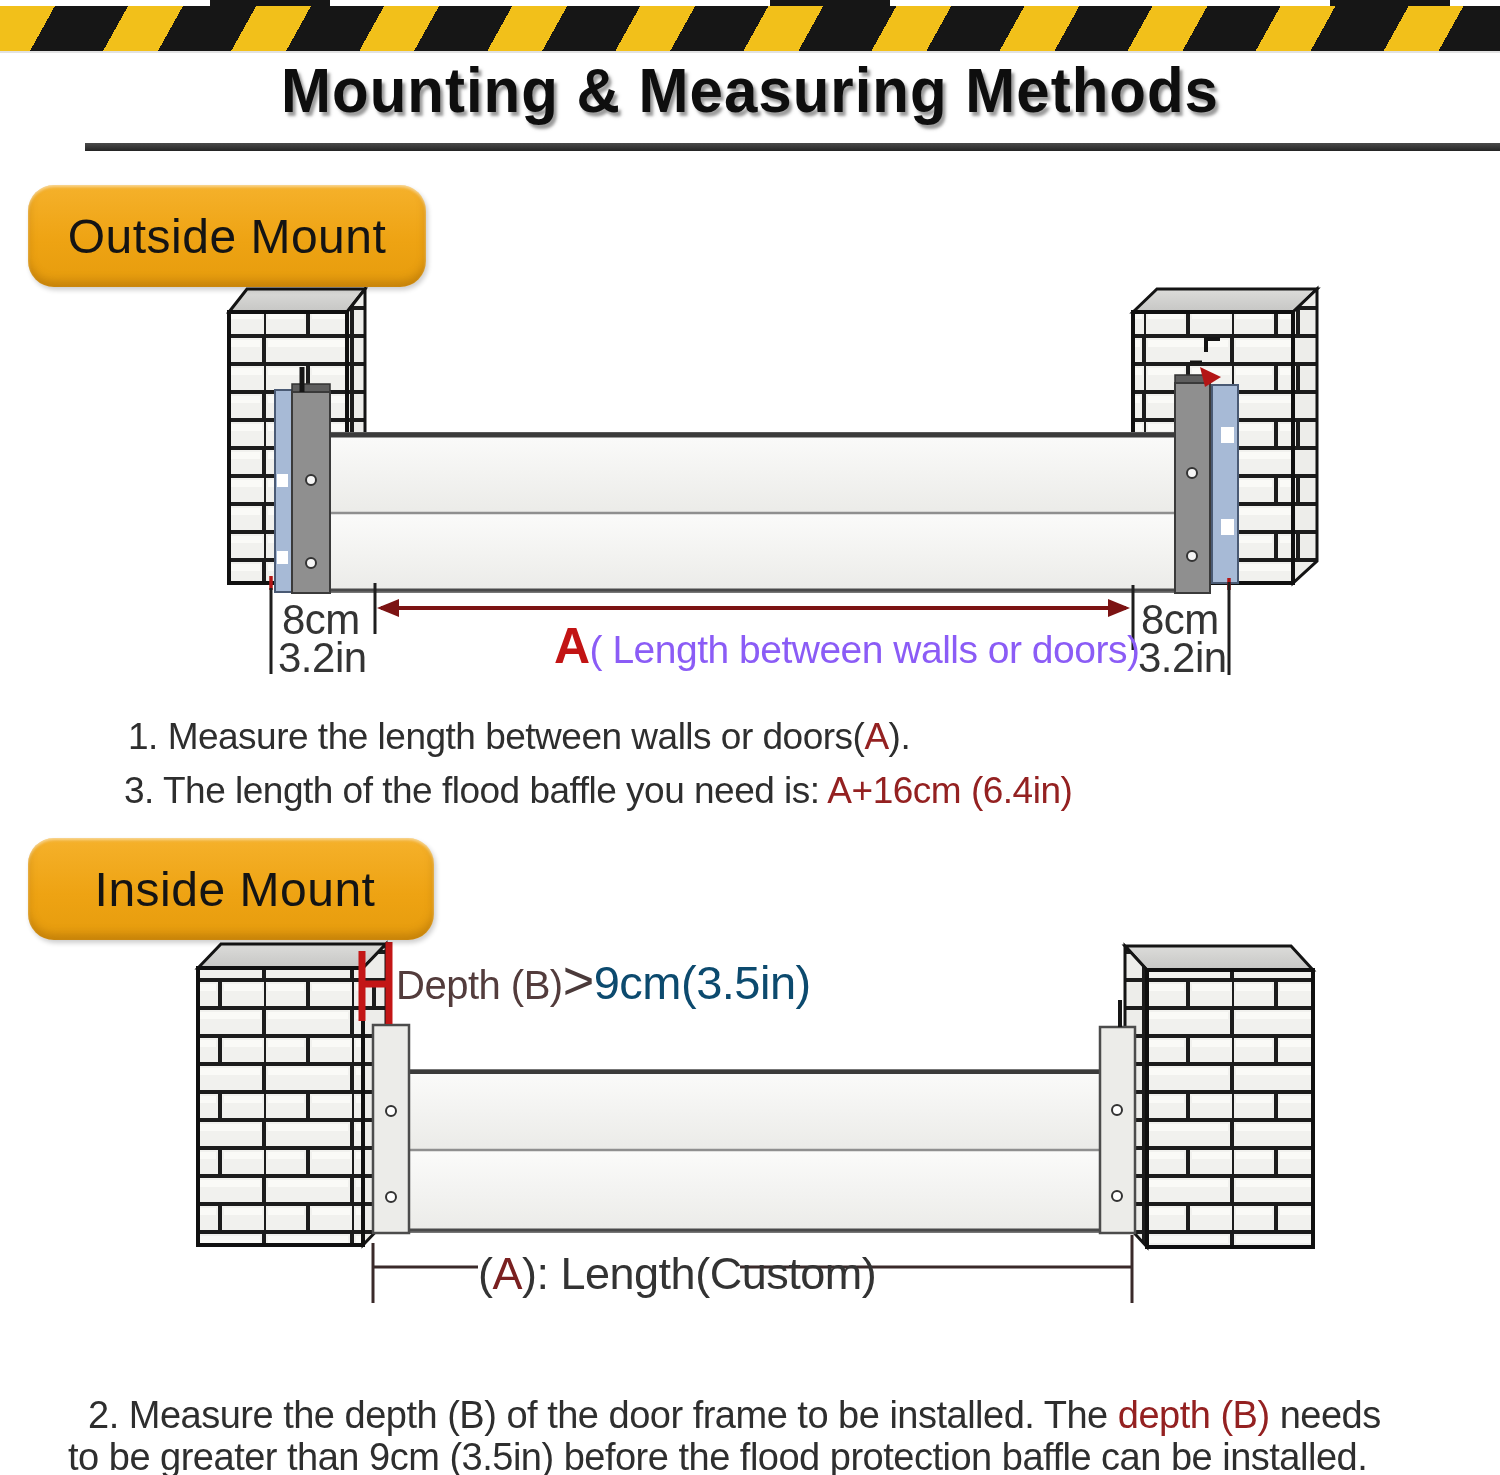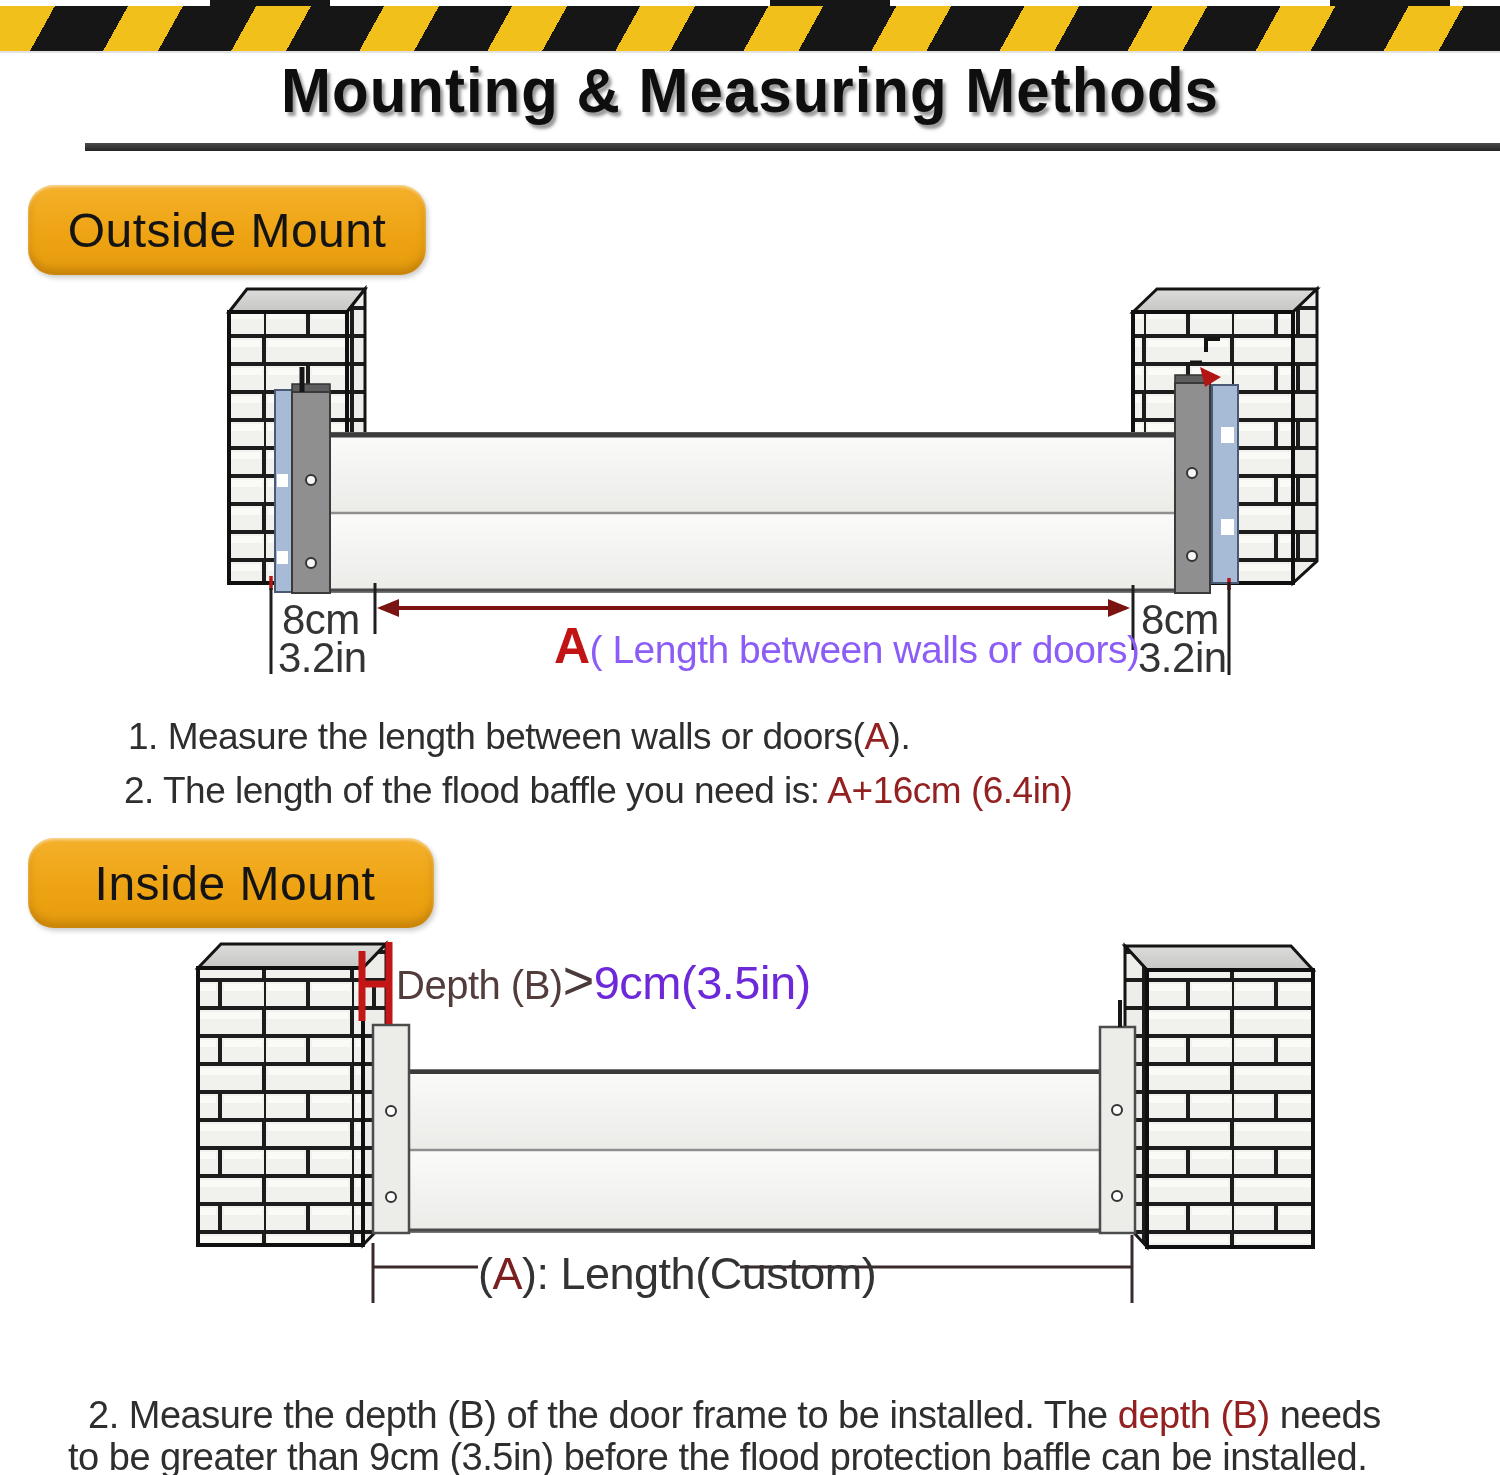--- a/index.html
+++ b/index.html
@@ -10,21 +10,21 @@
     background:repeating-linear-gradient(90deg,#ffffff 0 210px,#161616 210px 330px,#ffffff 330px 560px);}
   .caution{position:absolute;left:0;top:6px;width:1500px;height:45px;
     background:repeating-linear-gradient(119deg,#f2c01a 0 48px,#161616 48px 112px);
     border-bottom:2px solid #e2e2e2;}
   .title{position:absolute;left:0;right:0;top:56px;text-align:center;
     font-size:60px;font-weight:700;color:#0e0e0e;letter-spacing:1px;
     text-shadow:3px 4px 3px rgba(70,70,70,.55);transform:scaleY(1.06);}
   .title-rule{position:absolute;left:85px;top:143px;width:1415px;height:8px;
     background:linear-gradient(180deg,#4a4a4a,#242424);}
   
-  .badge{position:absolute;left:28px;width:398px;height:90px;border-radius:26px;
+  .badge{position:absolute;left:28px;width:398px;height:102px;border-radius:26px;
     background:linear-gradient(180deg,#f5b12b,#eea313 55%,#e69c0d);
     box-shadow:inset 0 2px 3px rgba(255,255,255,.5), inset 0 -6px 9px rgba(135,80,0,.35), 2px 3px 5px rgba(0,0,0,.2);
     display:flex;align-items:center;justify-content:center;
     font-size:48px;color:#141414;letter-spacing:.5px;}
   .badge.outside{top:185px;} .badge.inside{top:838px;padding-left:8px;}
   
   .lbl{position:absolute;color:#2f2f2f;white-space:nowrap;letter-spacing:-.5px;line-height:1.05;}
   .dim{font-size:42px;color:#343434;}
   .steps{font-size:37px;color:#2e2e2e;}
   .steps2{font-size:38px;color:#2e2e2e;}
@@ -180,29 +180,29 @@
 
   <div class="lbl row" style="left:554px;top:620px;">
     <span class="brightred" style="font-size:50px;">A</span>
     <span style="font-size:39px;color:#8b5cf6;">( Length between walls or doors)</span>
   </div>
 
   <div class="lbl steps" style="left:128px;top:718px;">
     <span>1. Measure the length between walls or doors(</span><span class="red">A</span><span>).</span>
   </div>
   <div class="lbl steps" style="left:124px;top:772px;">
-    <span>2. The length of the flood baffle you need is: </span><span class="red">A+16cm (6.4in)</span>
+    <span>3. The length of the flood baffle you need is: </span><span class="red">A+16cm (6.4in)</span>
   </div>
 
   <div class="badge inside">Inside Mount</div>
 
   <div class="lbl row" style="left:396px;top:952px;">
     <span style="font-size:40px;color:#533c3c;">Depth (B) </span>
     <span style="font-size:54px;color:#4a3a3a;">&gt;</span>
-    <span style="font-size:47px;color:#6d28d9;">9cm(3.5in)</span>
+    <span style="font-size:47px;color:#0c4a6e;">9cm(3.5in)</span>
   </div>
 
   <div class="lbl" style="left:478px;top:1250px;font-size:45px;color:#333333;">
     <span>(</span><span style="color:#7a2020;">A</span><span>): Length(Custom)</span>
   </div>
 
   <div class="lbl steps2" style="left:88px;top:1396px;text-align:right;">
     <span>2. Measure the depth (B) of the door frame to be installed. The </span><span class="red">depth (B)</span><span> needs</span>
   </div>
   <div class="lbl steps2" style="left:68px;top:1438px;">to be greater than 9cm (3.5in) before the flood protection baffle can be installed.</div>

